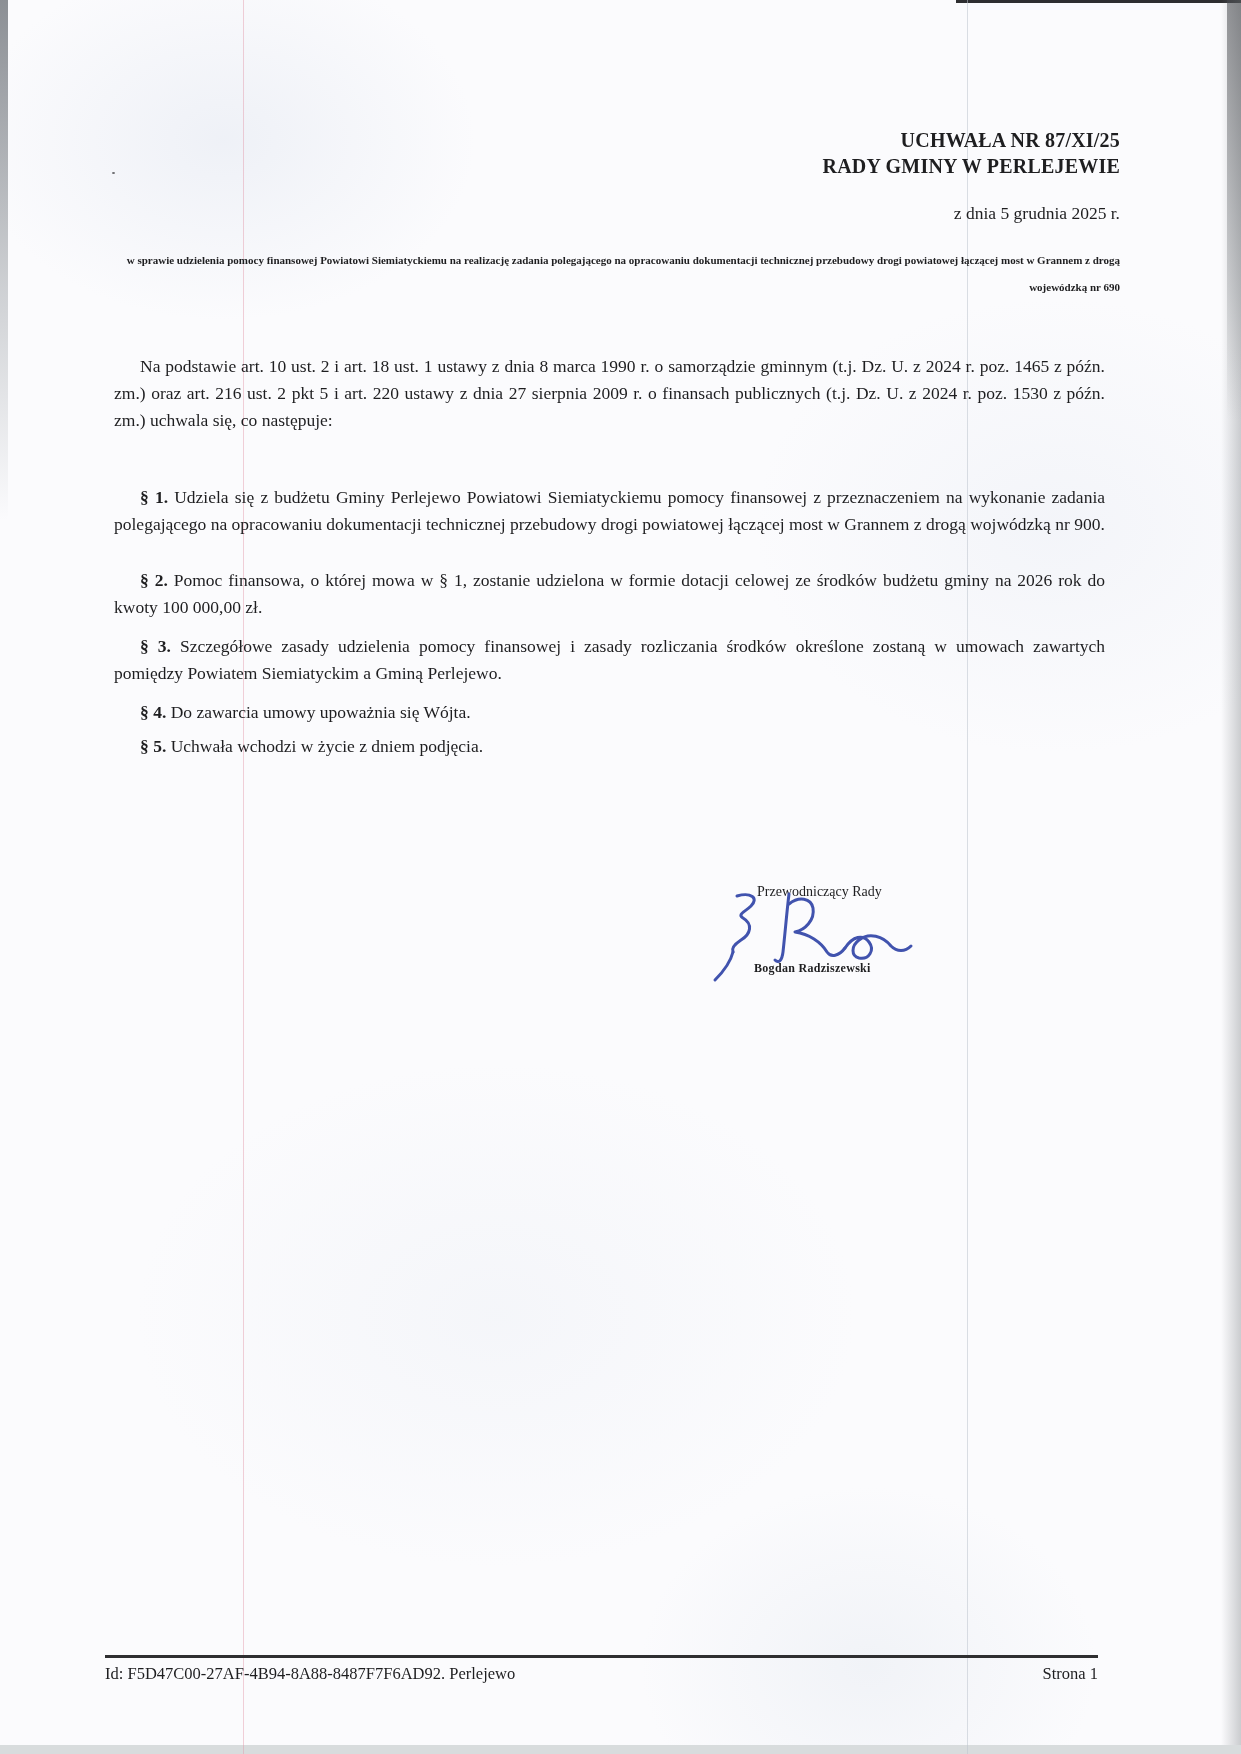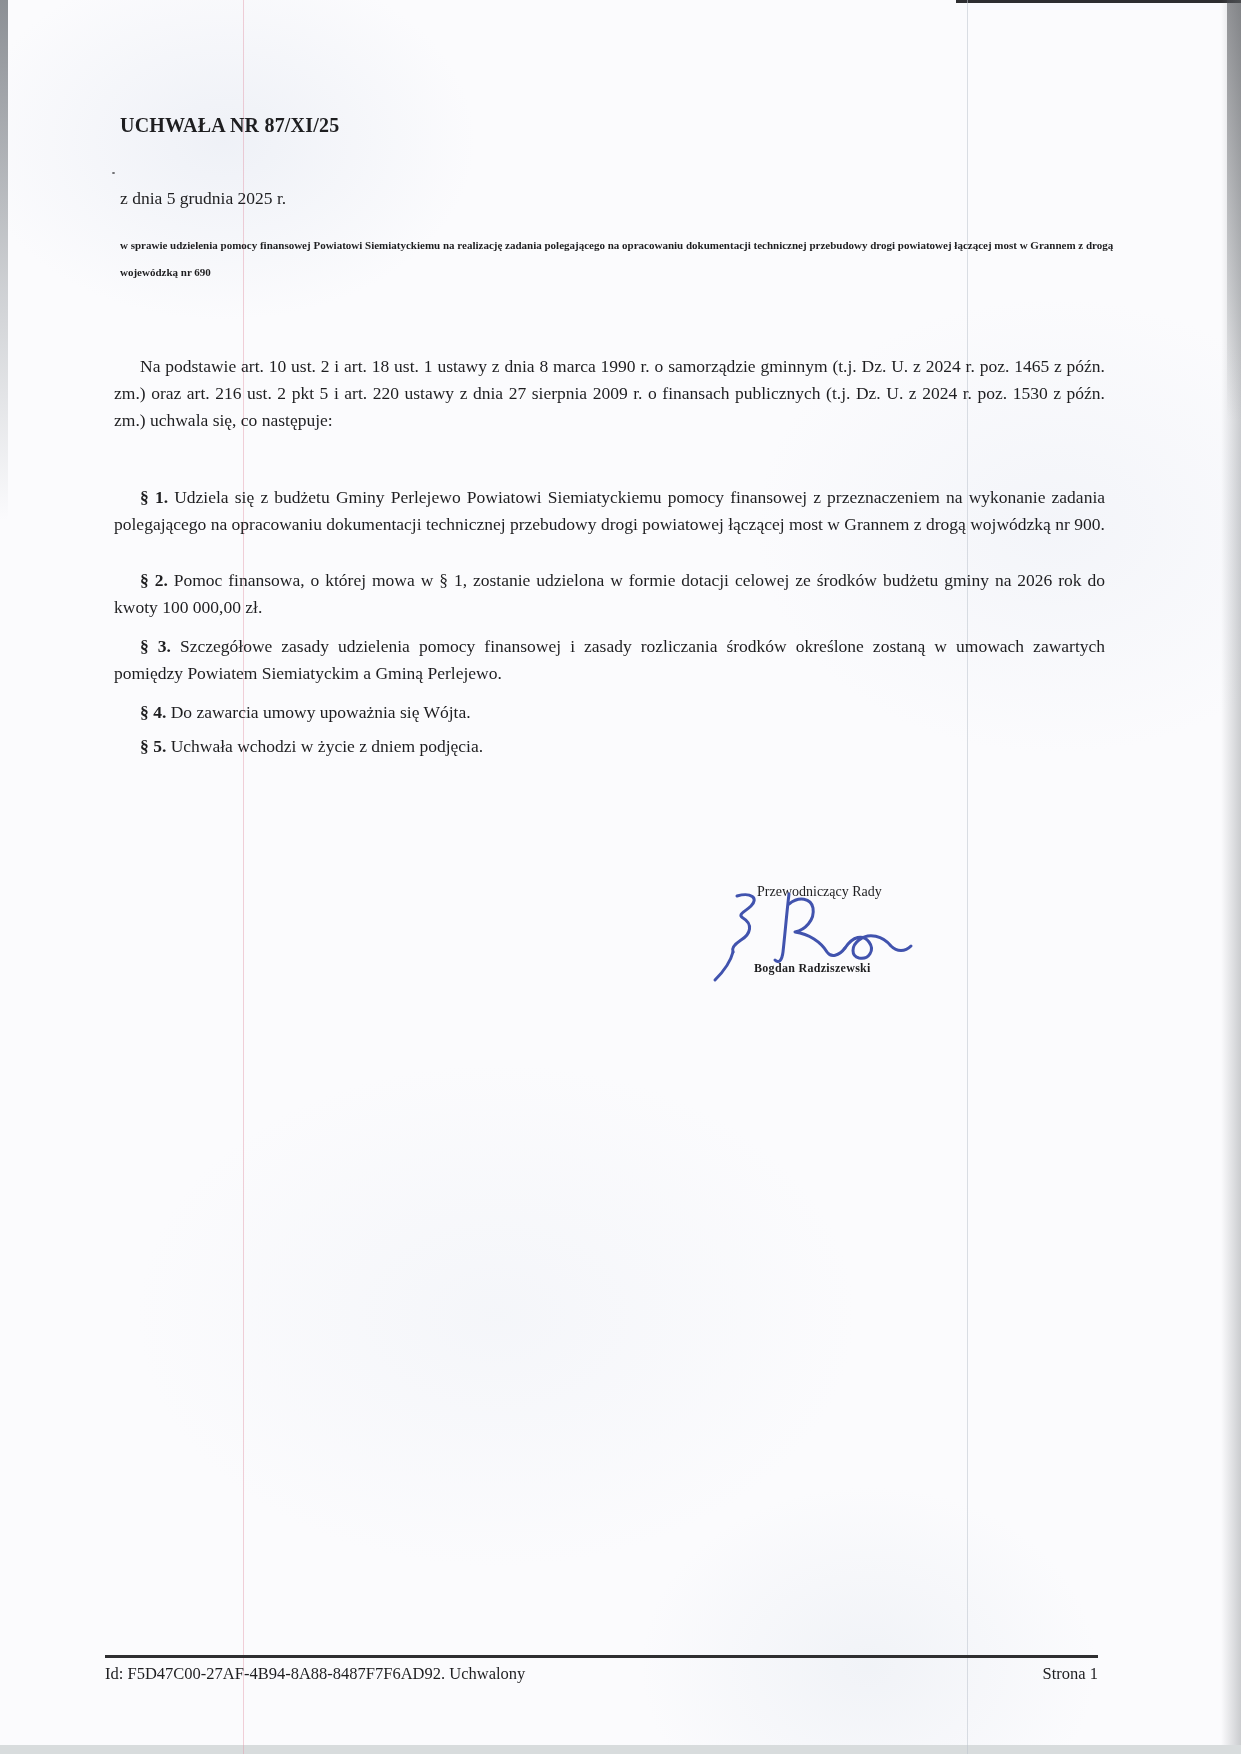--- a/index.html
+++ b/index.html
@@ -27,21 +27,21 @@
   .edge-right-shadow{position:absolute;right:0;top:0;width:20px;height:100%;
     background:linear-gradient(to right, rgba(0,0,0,0), rgba(130,134,138,.40));pointer-events:none;}
   .edge-right-top{position:absolute;right:0;top:0;width:14px;height:420px;
     background:linear-gradient(to bottom, rgba(70,72,76,.55), rgba(110,114,118,.25) 70%, rgba(0,0,0,0));pointer-events:none;}
   .edge-bottom{position:absolute;left:0;bottom:0;width:100%;height:9px;background:#d8dcdd;pointer-events:none;}
   .fold-pink{position:absolute;left:243px;top:0;width:1px;height:100%;background:rgba(226,150,168,.45);pointer-events:none;}
   .fold-gray{position:absolute;left:967px;top:0;width:1px;height:100%;background:rgba(190,196,206,.55);pointer-events:none;}
   .speck{position:absolute;left:112px;top:172px;width:3px;height:2px;background:#6a6a6e;border-radius:50%;pointer-events:none;}
 
   
-  .center-block{position:absolute;left:120px;width:1000px;text-align:left;}
+  .center-block{position:absolute;left:120px;width:1000px;text-align:right;margin-top:15px;}
   .doc-title{top:112px;font-weight:bold;font-size:20px;line-height:26px;letter-spacing:.2px;}
   .doc-date{top:188px;font-size:17.5px;}
   .doc-subject{top:232px;font-weight:bold;font-size:11px;line-height:27px;}
 
   .para{
     position:absolute;left:107px;width:991px;margin:7px;
     font-size:17.5px;line-height:27px;text-align:justify;text-indent:26px;
   }
   .secnum{font-weight:bold;}
 
@@ -61,20 +61,21 @@
 <div class="edge-top-right"></div>
 <div class="edge-right-shadow"></div>
 <div class="edge-right-top"></div>
 <div class="edge-bottom"></div>
 <div class="fold-pink"></div>
 <div class="fold-gray"></div>
 <div class="speck"></div>
 
 <div class="center-block doc-title">
   <div>UCHWAŁA NR 87/XI/25</div>
+  <div>RADY GMINY W PERLEJEWIE</div>
 </div>
 
 <div class="center-block doc-date">z dnia 5 grudnia 2025 r.</div>
 
 <div class="center-block doc-subject">w sprawie udzielenia pomocy finansowej Powiatowi Siemiatyckiemu na realizację zadania polegającego na opracowaniu dokumentacji technicznej przebudowy drogi powiatowej łączącej most w Grannem z drogą wojewódzką nr 690</div>
 
 <p class="para" style="top:346px">Na podstawie art. 10 ust. 2 i art. 18 ust. 1 ustawy z dnia 8 marca 1990 r. o samorządzie gminnym (t.j. Dz. U. z 2024 r. poz. 1465 z późn. zm.) oraz art. 216 ust. 2 pkt 5 i art. 220 ustawy z dnia 27 sierpnia 2009 r. o finansach publicznych (t.j. Dz. U. z 2024 r. poz. 1530 z późn. zm.) uchwala się, co następuje:</p>
 
 <p class="para" style="top:477px"><b class="secnum">§ 1.</b> <span>Udziela się z budżetu Gminy Perlejewo Powiatowi Siemiatyckiemu pomocy finansowej z przeznaczeniem na wykonanie zadania polegającego na opracowaniu dokumentacji technicznej przebudowy drogi powiatowej łączącej most w Grannem z drogą wojwódzką nr 900.</span></p>
 
@@ -95,15 +96,15 @@
     <path d="M96,4 C94,20 92,44 90,62 C89,70 86,74 82,70"></path>
     <path d="M96,14 C106,6 118,8 120,18 C122,30 112,40 102,42 C116,44 128,52 134,62 C138,68 146,66 152,58"></path>
     <path d="M152,58 C160,46 170,44 176,52 C182,60 176,70 166,68 C158,66 158,56 166,50 C176,42 190,46 198,56 C204,62 212,62 218,56"></path>
   </g>
 </svg>
 
 <div class="sig-name">Bogdan Radziszewski</div>
 
 <div class="footer-rule"></div>
 <div class="footer-row">
-  <span>Id: F5D47C00-27AF-4B94-8A88-8487F7F6AD92. Uchwalony</span>
+  <span>Id: F5D47C00-27AF-4B94-8A88-8487F7F6AD92. Perlejewo</span>
   <span>Strona 1</span>
 </div>
 
 </body></html>

